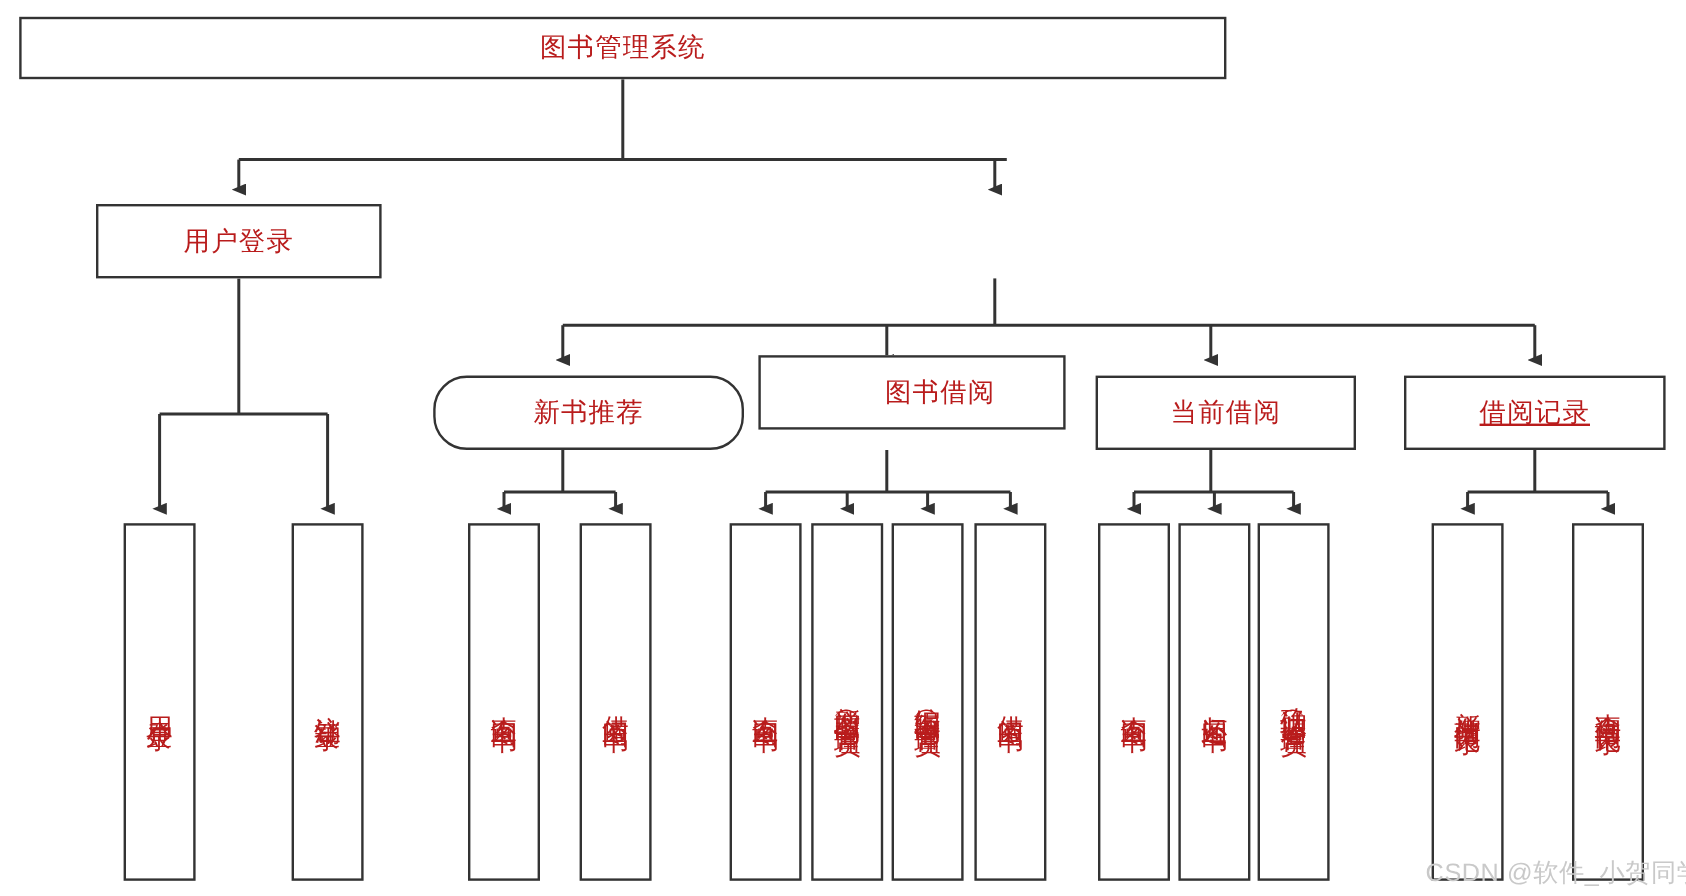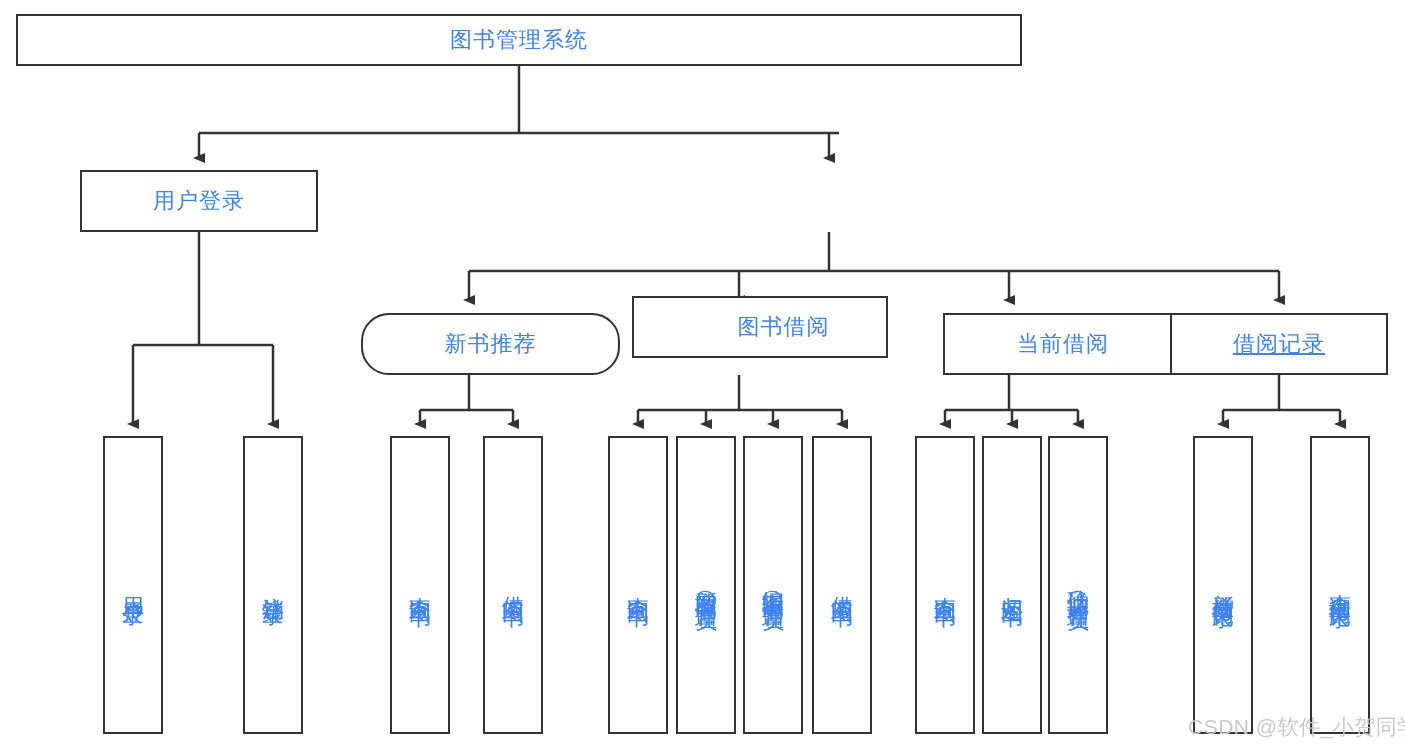--- a/index.html
+++ b/index.html
@@ -26,21 +26,21 @@
     pointer-events: none;
   }
   .node {
     position: absolute;
     box-sizing: border-box;
     background: #ffffff;
     border: 2px solid #333333;
     display: flex;
     align-items: center;
     justify-content: center;
-    color: #3b82f6;
+    color: #b91c1c;
     line-height: 1.18;
     text-align: center;
   }
   .node .label {
     display: block;
   }
   .node.horiz .label {
     font-size: 22px;
     letter-spacing: 1px;
   }
@@ -125,21 +125,21 @@
   <div class="node horiz" style="left:80px; top:170px; width:238px; height:62px;">
     <span class="label">用户登录</span>
   </div>
 
   <div class="node horiz" style="left:361px; top:313px; width:259px; height:62px;border-radius:28px;">
     <span class="label">新书推荐</span>
   </div>
   <div class="node horiz" style="left:632px; top:296px; width:256px; height:62px;padding-left:47px;">
     <span class="label">图书借阅</span>
   </div>
-  <div class="node horiz" style="left:943px; top:313px; width:240px; height:62px;">
+  <div class="node horiz" style="left:913px; top:313px; width:217px; height:62px;">
     <span class="label">当前借阅</span>
   </div>
   <div class="node horiz" style="left:1170px; top:313px; width:218px; height:62px;text-decoration:underline;">
     <span class="label">借阅记录</span>
   </div>
 
   <div class="node vert" style="left:103px; top:436px; width:60px; height:298px;">
     <span class="label">用户登录</span>
   </div>
   <div class="node vert" style="left:243px; top:436px; width:60px; height:298px;">

